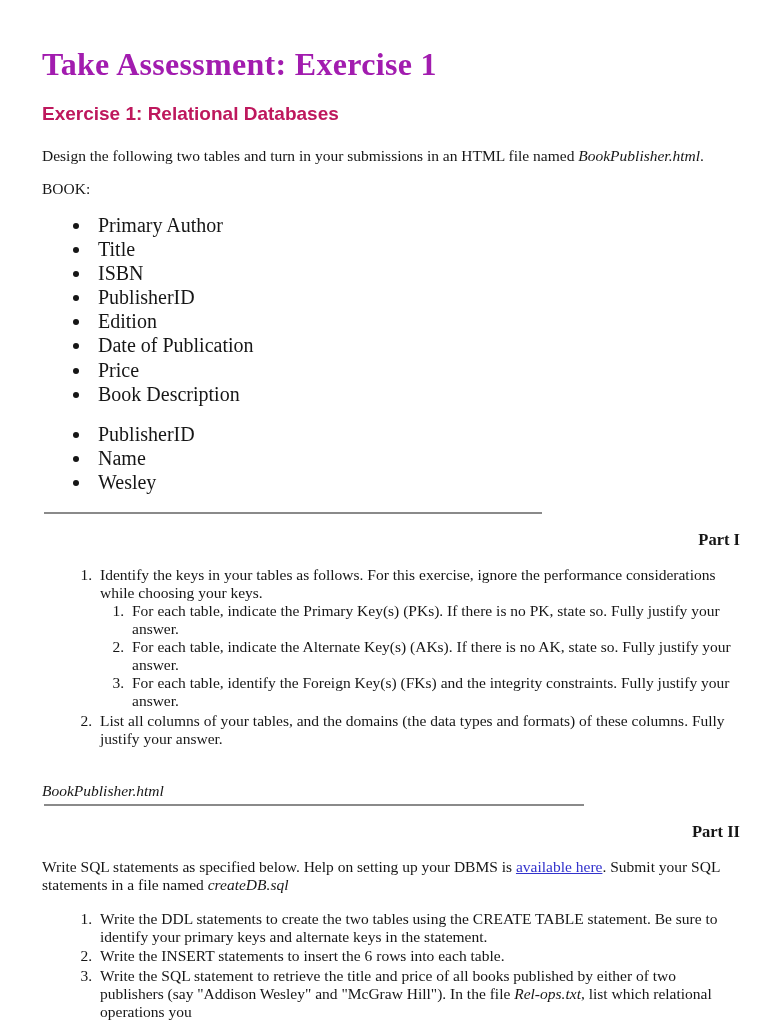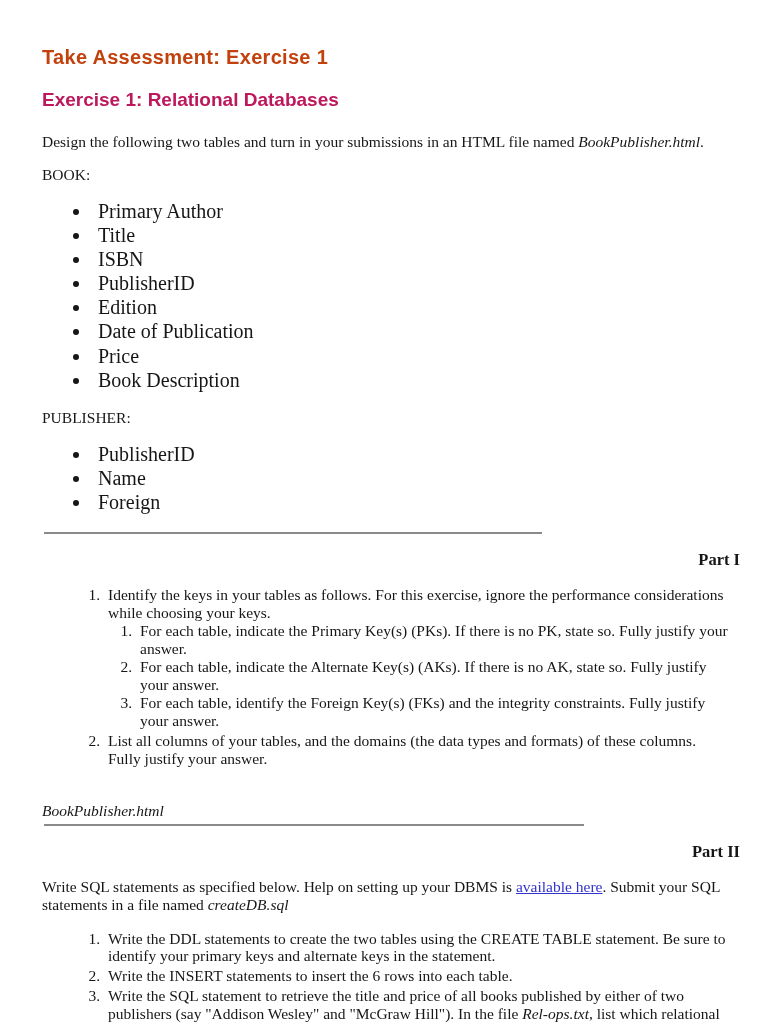--- a/index.html
+++ b/index.html
@@ -8,24 +8,24 @@
     width: 768px;
     height: 1024px;
     box-sizing: border-box;
     padding: 46px 28px 0 42px;
     background: #ffffff;
     font-family: "Liberation Serif", serif;
     color: #161616;
     overflow: hidden;
   }
   .doc-title {
-    font-family: Liberation Sans, sans-serif;
+    font-family: Liberation Serif, serif;
     font-weight: bold;
-    font-size: 20px;
-    color: #c2410c;
+    font-size: 32px;
+    color: #a21caf;
     letter-spacing: 0.3px;
     margin: 0 0 20px 0;
   }
   .exercise-heading {
     font-family: "Liberation Sans", sans-serif;
     font-weight: bold;
     font-size: 19px;
     color: #be185d;
     margin: 0 0 22px 0;
   }
@@ -38,21 +38,21 @@
     margin: 16px 0 18px 0;
     padding-left: 50px;
     font-size: 20px;
   }
   ul.field-list li {
     margin: 1.5px 0;
     line-height: 1.13;
     padding-left: 6px;
   }
   ol.main-list {
-    margin: 16px 12px;
+    margin: 16px 4px;
     padding-left: 50px;
     font-size: 15.5px;
   }
   ol.main-list > li {
     margin: 0 0 2px 0;
     line-height: 1.16;
     padding-left: 4px;
   }
   ol.sub-list {
     margin: 0;
@@ -104,26 +104,25 @@
     <li>Primary Author</li>
     <li>Title</li>
     <li>ISBN</li>
     <li>PublisherID</li>
     <li>Edition</li>
     <li>Date of Publication</li>
     <li>Price</li>
     <li>Book Description</li>
   </ul>
 
-  <p>PUBLISHER:</p>
 
   <ul class="field-list">
     <li>PublisherID</li>
     <li>Name</li>
-    <li>Foreign</li>
+    <li>Wesley</li>
   </ul>
 
   <hr class="rule rule-1">
 
   <h3 class="part-heading">Part I</h3>
 
   <ol class="main-list">
     <li>
       <span>Identify the keys in your tables as follows. For this exercise, ignore the performance considerations while choosing your keys.</span>
       <ol class="sub-list">

